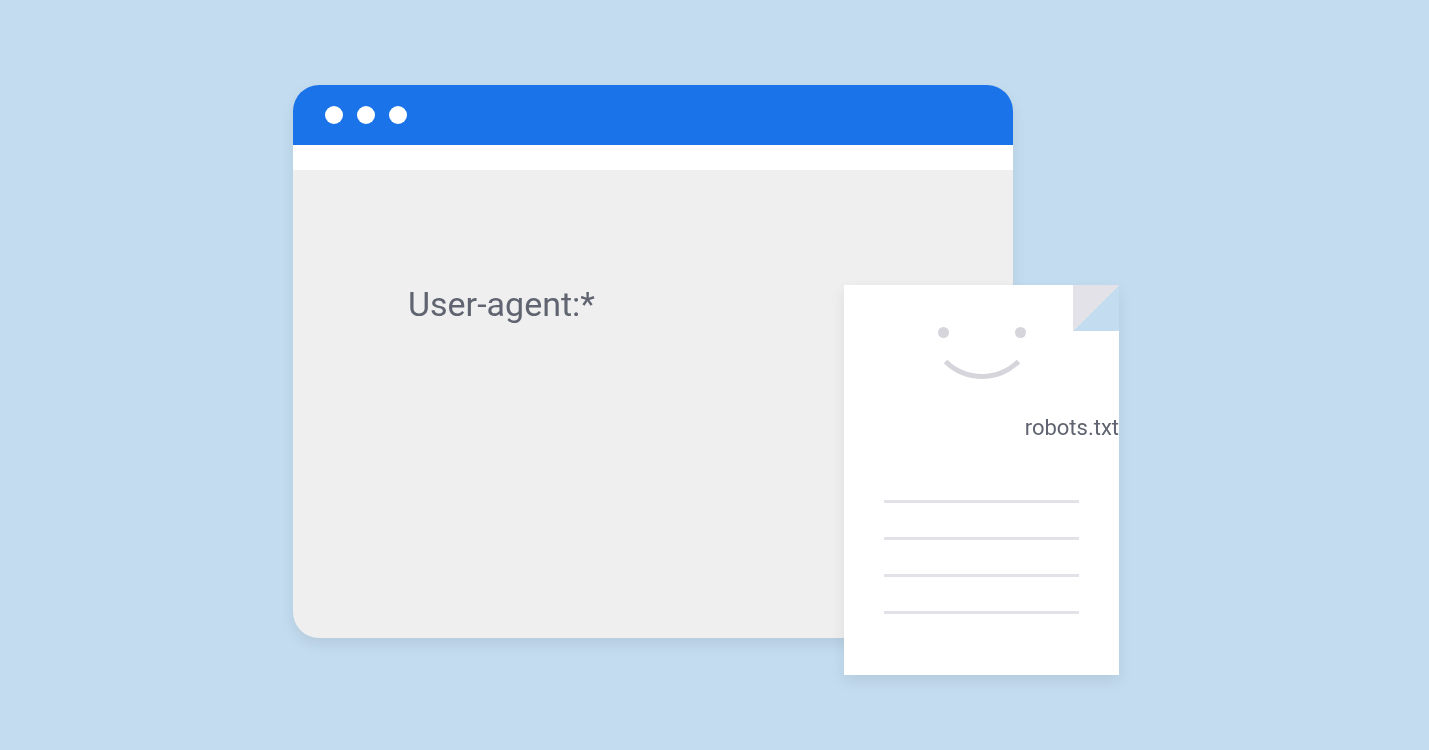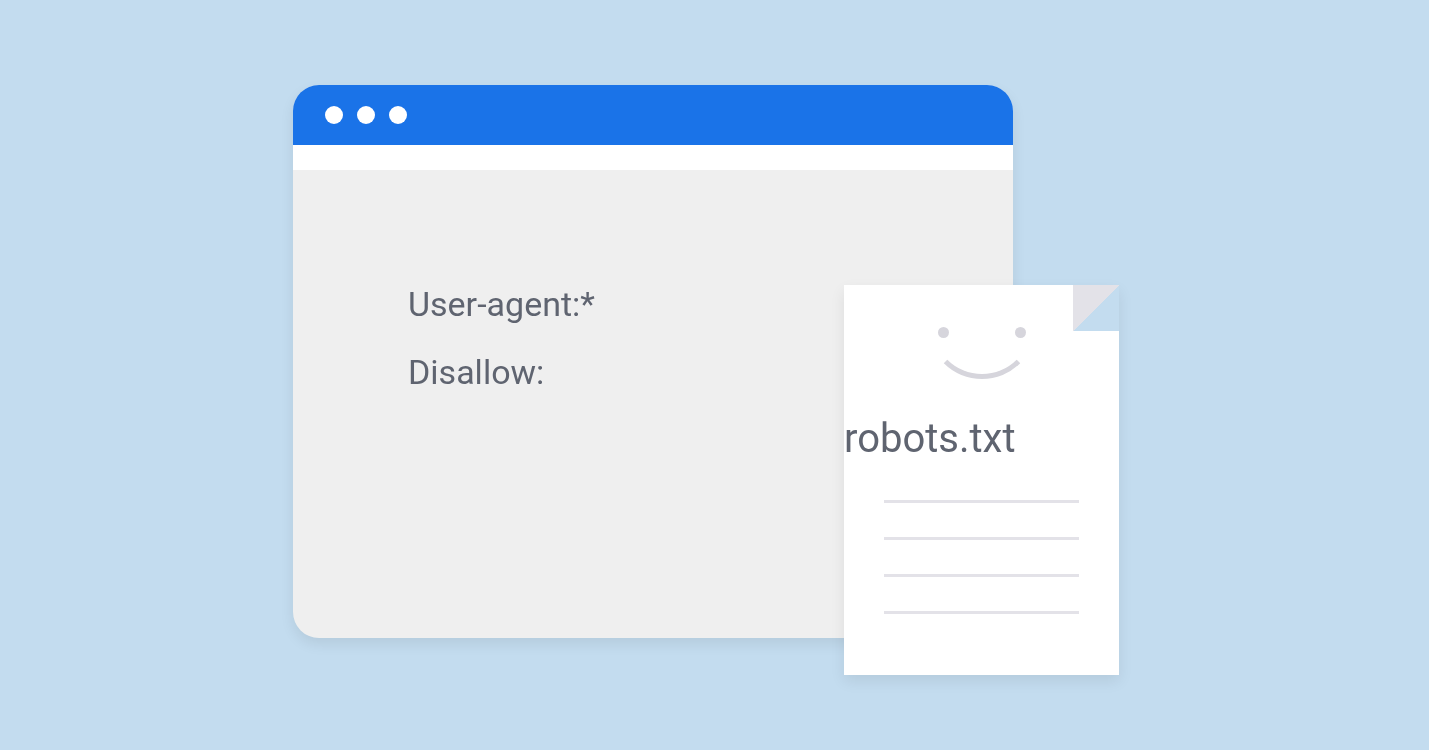--- a/index.html
+++ b/index.html
@@ -98,23 +98,23 @@
     height: 108px;
     border: 5px solid transparent;
     border-bottom-color: #d6d5dc;
     border-radius: 50%;
   }
 
   .file-title {
     position: absolute;
     top: 130px;
     width: 100%;
-    text-align: left;
+    text-align: right;
     color: #5f6470;
-    font-size: 40px;
+    font-size: 22px;
     font-weight: 400;
   }
 
   .file-lines {
     position: absolute;
     top: 215px;
     left: 40px;
     right: 40px;
   }
   .file-line {
@@ -128,21 +128,20 @@
 
 <div class="browser-window">
   <div class="browser-titlebar">
     <span class="window-dot"></span>
     <span class="window-dot"></span>
     <span class="window-dot"></span>
   </div>
   <div class="browser-toolbar"></div>
   <div class="browser-body">
     <div>User-agent:*</div>
-    <div>Disallow:</div>
   </div>
 </div>
 
 <div class="file-card">
   <div class="dog-ear"></div>
   <div class="smiley">
     <div class="eye left"></div>
     <div class="eye right"></div>
     <div class="smile"></div>
   </div>

